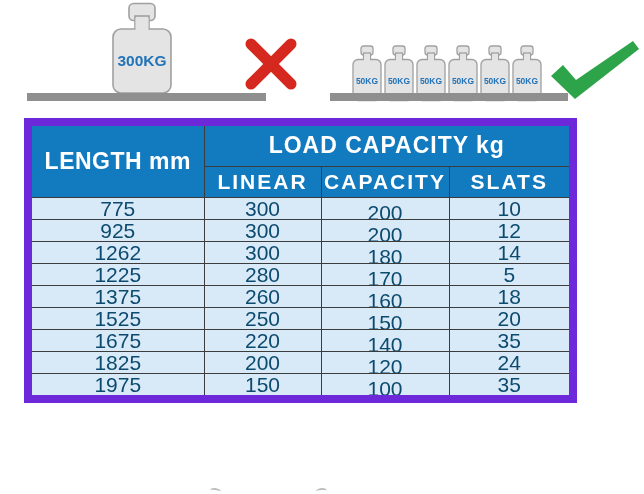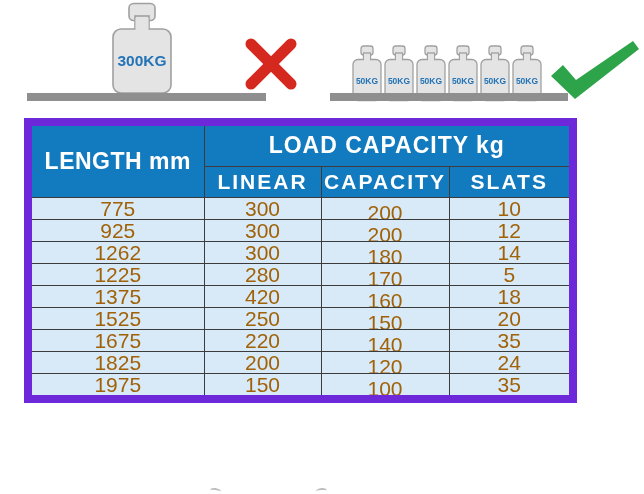--- a/index.html
+++ b/index.html
@@ -51,21 +51,21 @@
   th.hdr {
     background: #127abf;
     color: #ffffff;
     font-weight: bold;
   }
   .hdr-length { font-size: 23px; letter-spacing: 0.5px; }
   .hdr-load   { font-size: 23px; letter-spacing: 1px; height: 44px; }
   .hdr-sub    { font-size: 21px; letter-spacing: 2px; height: 31px; }
   tbody td {
     background: #d8e9f8;
-    color: #a16207;
+    color: #0c4a6e;
     font-size: 21px;
     height: 19px;
     line-height: 1;
   }
   tbody td.lower span { position: relative; top: 4px; display: inline-block; }
 
   
   .frag { position: absolute; width: 11px; height: 6px; border-top: 2px solid #bdbdbd; border-radius: 50% 50% 0 0; }
   .frag-1 { left: 210px; top: 488px; transform: rotate(8deg); }
   .frag-2 { left: 316px; top: 488px; transform: rotate(-4deg); }
@@ -180,21 +180,21 @@
         <td>14</td>
       </tr>
       <tr>
         <td>1225</td>
         <td>280</td>
         <td class="lower"><span>170</span></td>
         <td>5</td>
       </tr>
       <tr>
         <td>1375</td>
-        <td>420</td>
+        <td>260</td>
         <td class="lower"><span>160</span></td>
         <td>18</td>
       </tr>
       <tr>
         <td>1525</td>
         <td>250</td>
         <td class="lower"><span>150</span></td>
         <td>20</td>
       </tr>
       <tr>

